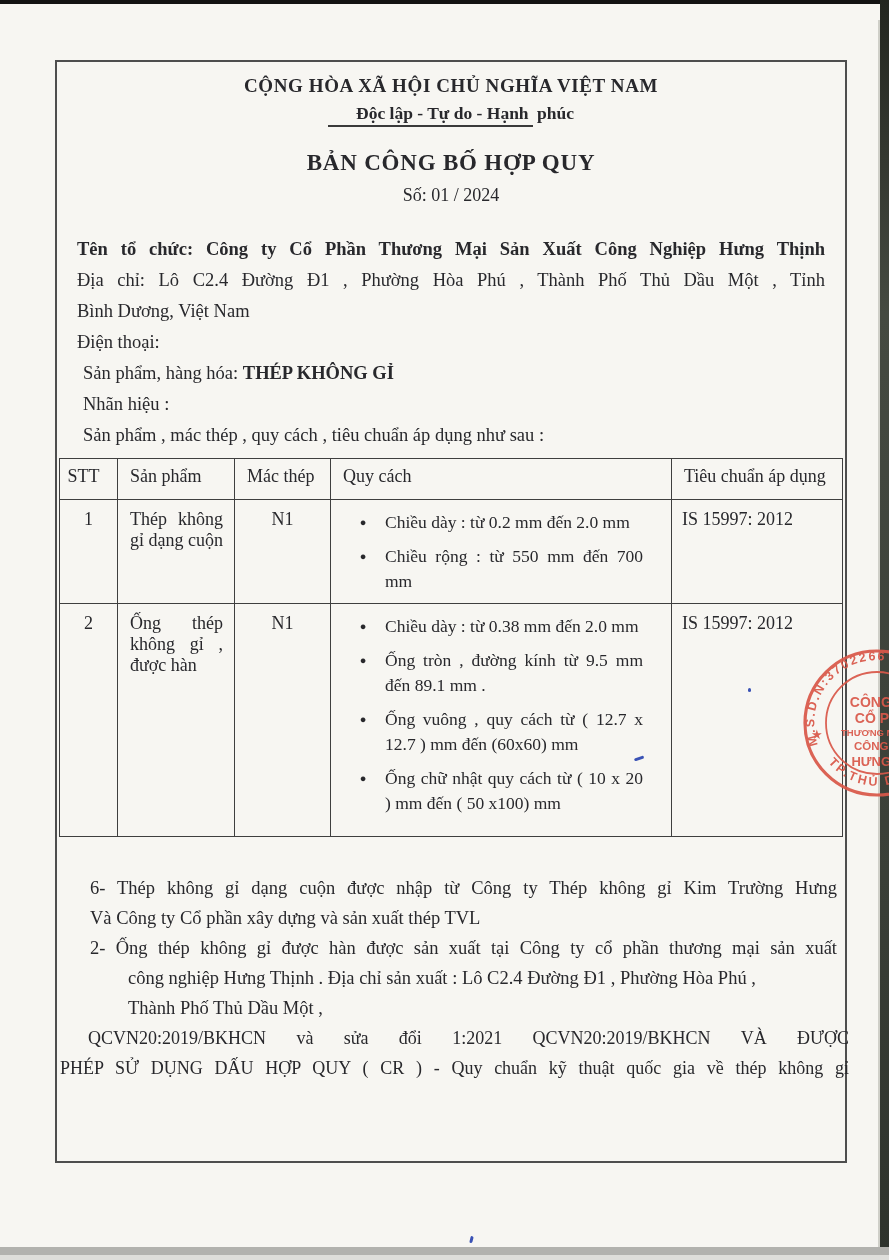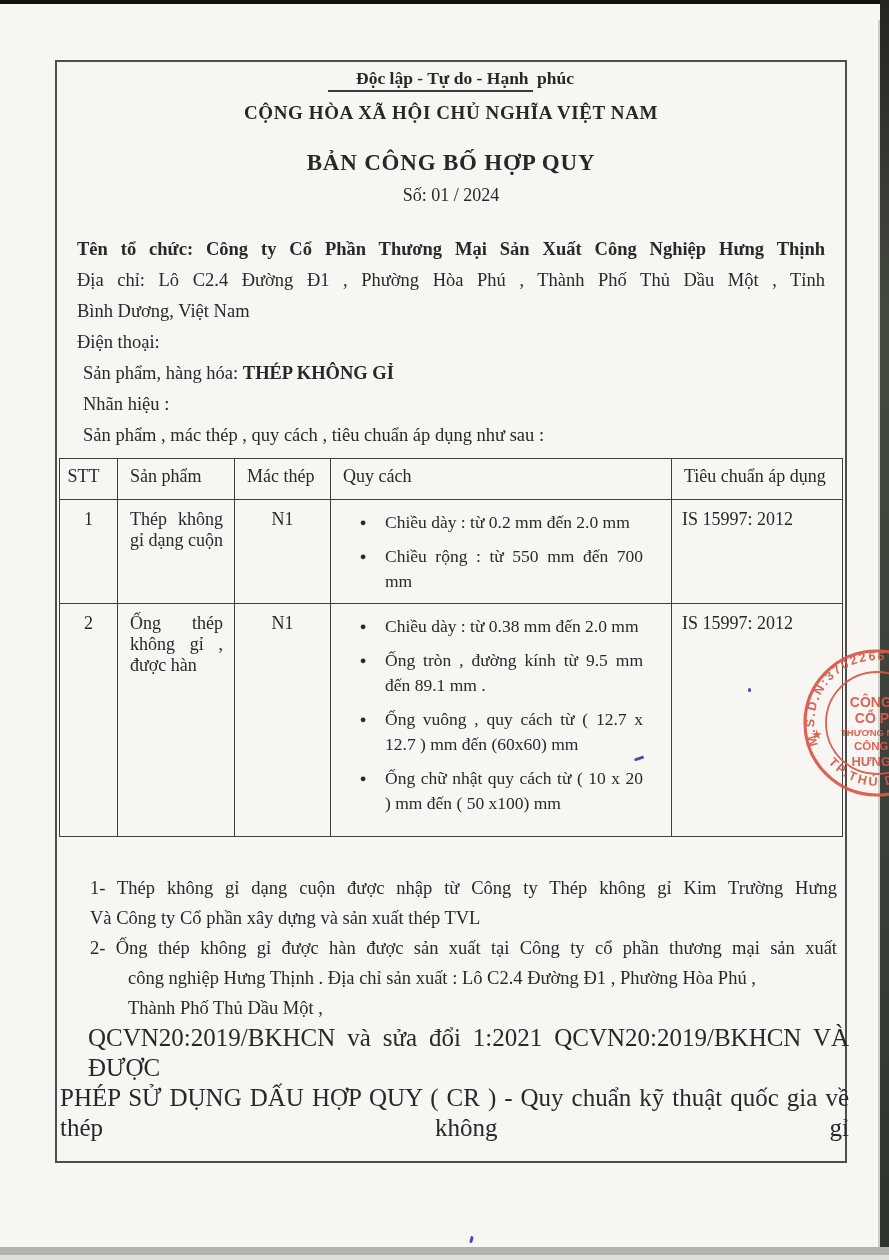--- a/index.html
+++ b/index.html
@@ -52,21 +52,21 @@
   td.c-qc{padding:10px 10px 0 10px;}
   td.c-tc{padding:9px 6px 0 10px;}
   .bullet{display:flex;margin:0 0 9px 0;}
   .bullet .dot{width:44px;text-align:center;font-size:11px;line-height:25px;flex:0 0 44px;}
   .bullet .btext{width:258px;flex:0 0 258px;text-align:justify;font-size:17.5px;line-height:25px;}
 
   
   .notes{margin-left:13px;margin-top:36px;font-size:18.5px;line-height:30px;width:747px;}
   .note-line{margin:0;}
   .hang{padding-left:38px;}
-  .footer-block{margin-left:-17px;width:789px;font-size:25px;line-height:30px;}
+  .footer-block{margin-left:-17px;width:789px;font-size:18px;line-height:30px;}
   .conform-l1{padding-left:28px;box-sizing:border-box;}
 
   
   .stamp{position:absolute;left:762px;top:608px;width:230px;height:230px;opacity:.93;}
   .stamp text{font-family:"Liberation Sans","DejaVu Sans",sans-serif;font-weight:bold;}
 
   
   .ink{position:absolute;background:#3a52b5;border-radius:2px;}
   .ink-1{left:748px;top:688px;width:3px;height:4px;}
   .ink-2{left:634px;top:757px;width:10px;height:2.5px;transform:rotate(-18deg);}
@@ -76,23 +76,23 @@
 <body>
 
 <div class="scan-strip-top"></div>
 <div class="scan-strip-right-edge"></div>
 <div class="scan-strip-right"></div>
 <div class="scan-strip-bottom"></div>
 <div class="scan-strip-bottom2"></div>
 
 <div class="page-box">
 
+  <div class="center national-title">CỘNG HÒA XÃ HỘI CHỦ NGHĨA VIỆT NAM</div>
+
   <div class="center motto"><span class="underlined">Độc lập - Tự do - Hạnh</span><span> phúc</span></div>
-
-  <div class="center national-title">CỘNG HÒA XÃ HỘI CHỦ NGHĨA VIỆT NAM</div>
 
   <div class="center doc-title">BẢN CÔNG BỐ HỢP QUY</div>
 
   <div class="center doc-number">Số: 01 / 2024</div>
 
   <p class="para justify-last" style="margin-top:28px;font-weight:bold;">Tên tổ chức: Công ty Cổ Phần Thương Mại Sản Xuất Công Nghiệp Hưng Thịnh</p>
   <p class="para justify-last">Địa chỉ: Lô C2.4 Đường Đ1 , Phường Hòa Phú , Thành Phố Thủ Dầu Một , Tỉnh</p>
   <p class="para">Bình Dương, Việt Nam</p>
   <p class="para">Điện thoại:</p>
   <p class="para indent6"><span>Sản phẩm, hàng hóa: </span><span class="bold">THÉP KHÔNG GỈ</span></p>
@@ -152,21 +152,21 @@
           <span class="dot">●</span>
           <span class="btext">Ống chữ nhật quy cách từ ( 10 x 20 ) mm đến ( 50 x100) mm</span>
         </div>
       </td>
       <td class="c-tc">IS 15997: 2012</td>
     </tr>
   </tbody>
     </table>
 
   <div class="notes">
-    <p class="note-line justify-last">1- Thép không gỉ dạng cuộn được nhập từ Công ty Thép không gỉ Kim Trường Hưng</p>
+    <p class="note-line justify-last">6- Thép không gỉ dạng cuộn được nhập từ Công ty Thép không gỉ Kim Trường Hưng</p>
     <p class="note-line">Và Công ty Cổ phần xây dựng và sản xuất thép TVL</p>
     <p class="note-line justify-last">2- Ống thép không gỉ được hàn được sản xuất tại Công ty cổ phần thương mại sản xuất</p>
     <p class="note-line hang">công nghiệp Hưng Thịnh . Địa chỉ sản xuất : Lô C2.4 Đường Đ1 , Phường Hòa Phú ,</p>
     <p class="note-line hang">Thành Phố Thủ Dầu Một ,</p>
   </div>
 
   <div class="footer-block">
     <p class="note-line conform-l1 justify-last">QCVN20:2019/BKHCN và sửa đổi 1:2021 QCVN20:2019/BKHCN VÀ ĐƯỢC</p>
     <p class="note-line justify-last">PHÉP SỬ DỤNG DẤU HỢP QUY ( CR ) -  Quy chuẩn kỹ thuật quốc gia về thép không gỉ</p>
   </div>

